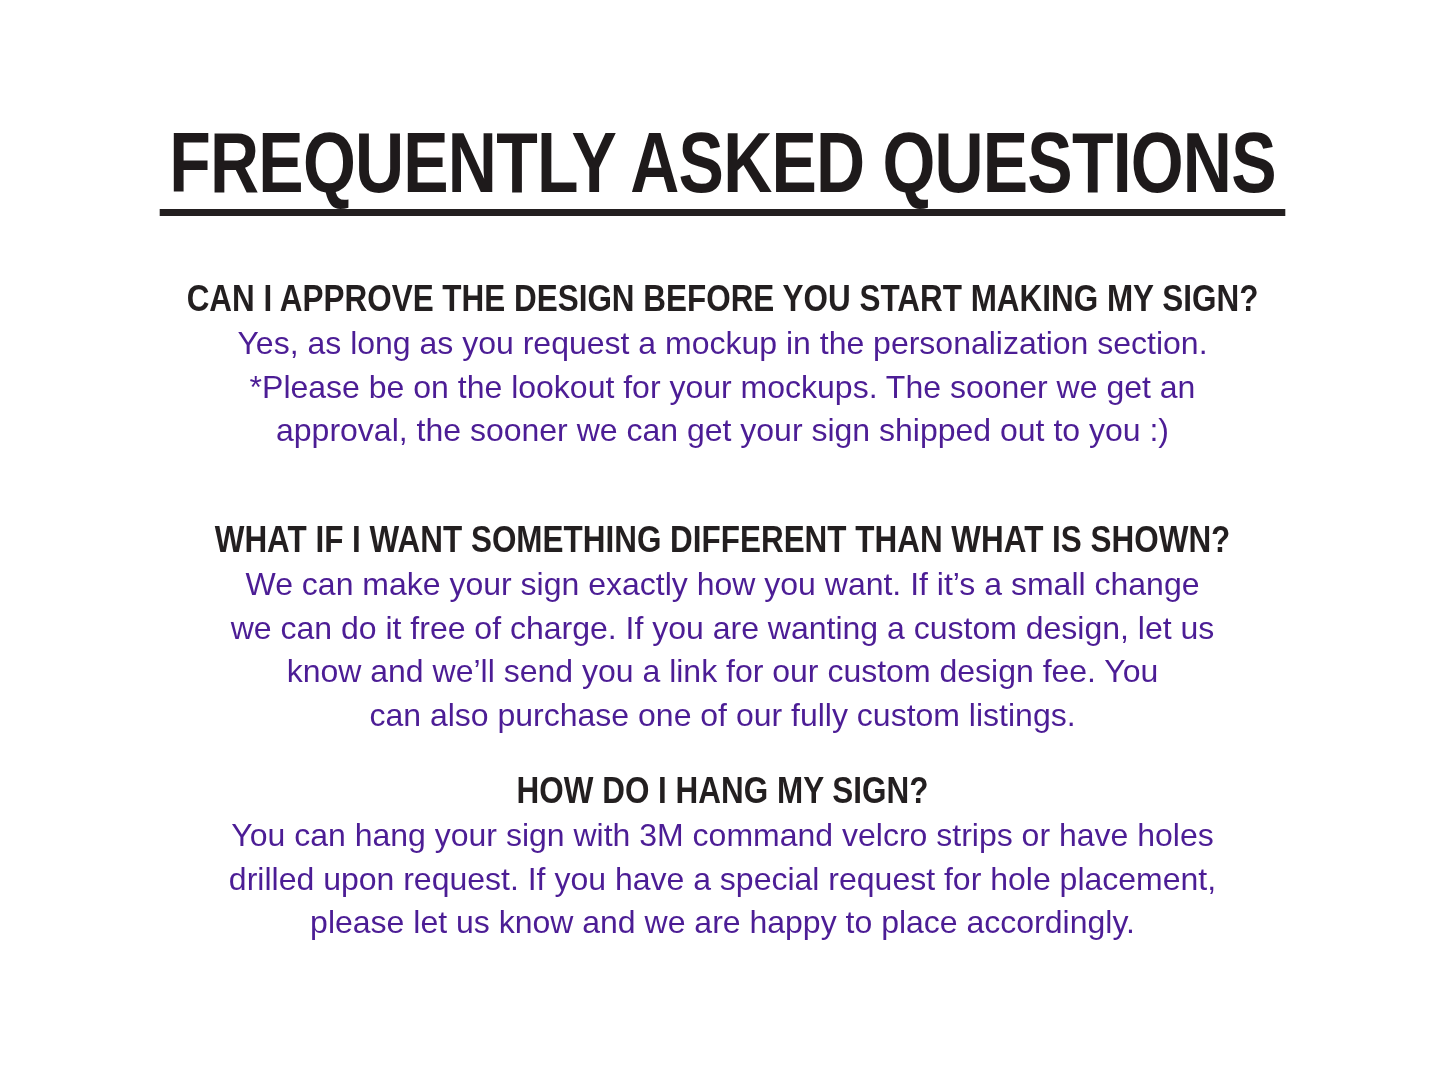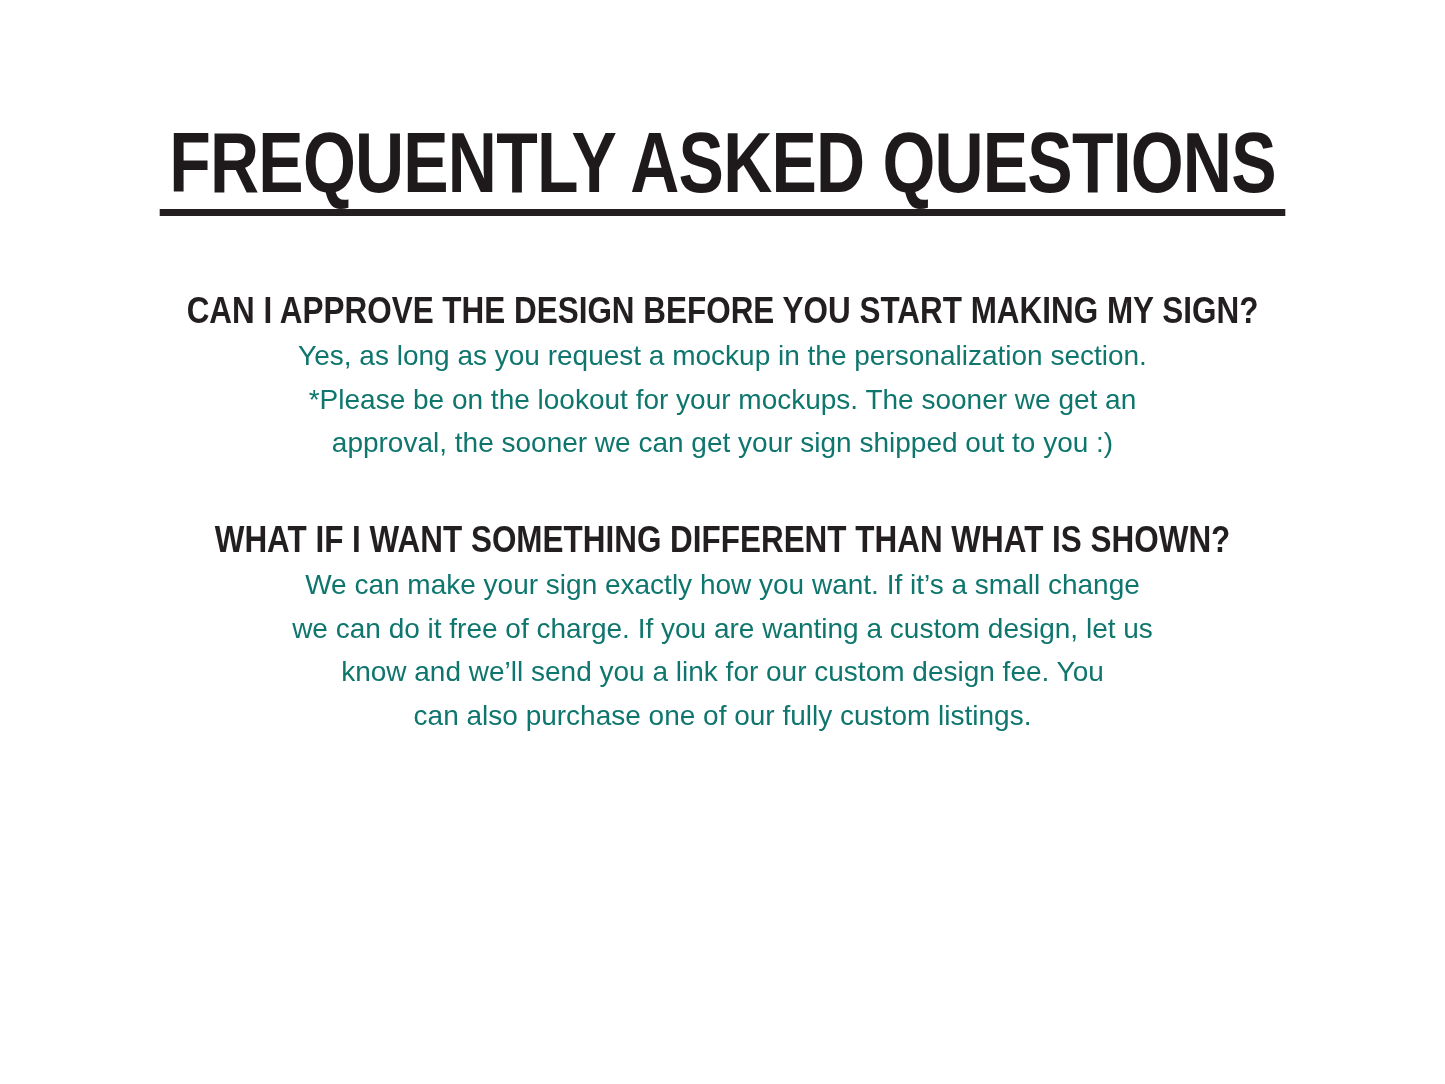--- a/index.html
+++ b/index.html
@@ -39,38 +39,38 @@
     padding: 0 12px 4px 12px;
     border-bottom: 7px solid #231f20;
     color: #1e1a1b;
   }
   .section {
     position: absolute;
     left: 0;
     right: 0;
     text-align: center;
   }
-  .section-1 { top: 288px; }
+  .section-1 { top: 276px; }
   .section-2 { top: 517px; }
   .section-3 { top: 768px; }
   .question {
     font-size: 37px;
     font-weight: 700;
     line-height: 46px;
     transform: scaleX(0.85);
     transform-origin: center;
     white-space: nowrap;
     color: #231f20;
   }
   .answer {
-    font-size: 28px;
+    font-size: 32px;
     font-weight: 400;
     line-height: 43.5px;
     white-space: pre-line;
-    color: #0f766e;
+    color: #4c1d95;
   }
 </style>
 </head>
 <body>
 
 <div class="page">
 
   <div class="title-wrap">
     <div class="title">FREQUENTLY ASKED QUESTIONS</div>
   </div>
@@ -83,14 +83,20 @@
   </div>
 
   <div class="section section-2">
     <div class="question">WHAT IF I WANT SOMETHING DIFFERENT THAN WHAT IS SHOWN?</div>
     <div class="answer">We can make your sign exactly how you want. If it’s a small change
 we can do it free of charge. If you are wanting a custom design, let us
 know and we’ll send you a link for our custom design fee. You
 can also purchase one of our fully custom listings.</div>
   </div>
 
+  <div class="section section-3">
+    <div class="question">HOW DO I HANG MY SIGN?</div>
+    <div class="answer">You can hang your sign with 3M command velcro strips or have holes
+drilled upon request. If you have a special request for hole placement,
+please let us know and we are happy to place accordingly.</div>
+  </div>
 
 </div>
 
 </body></html>

